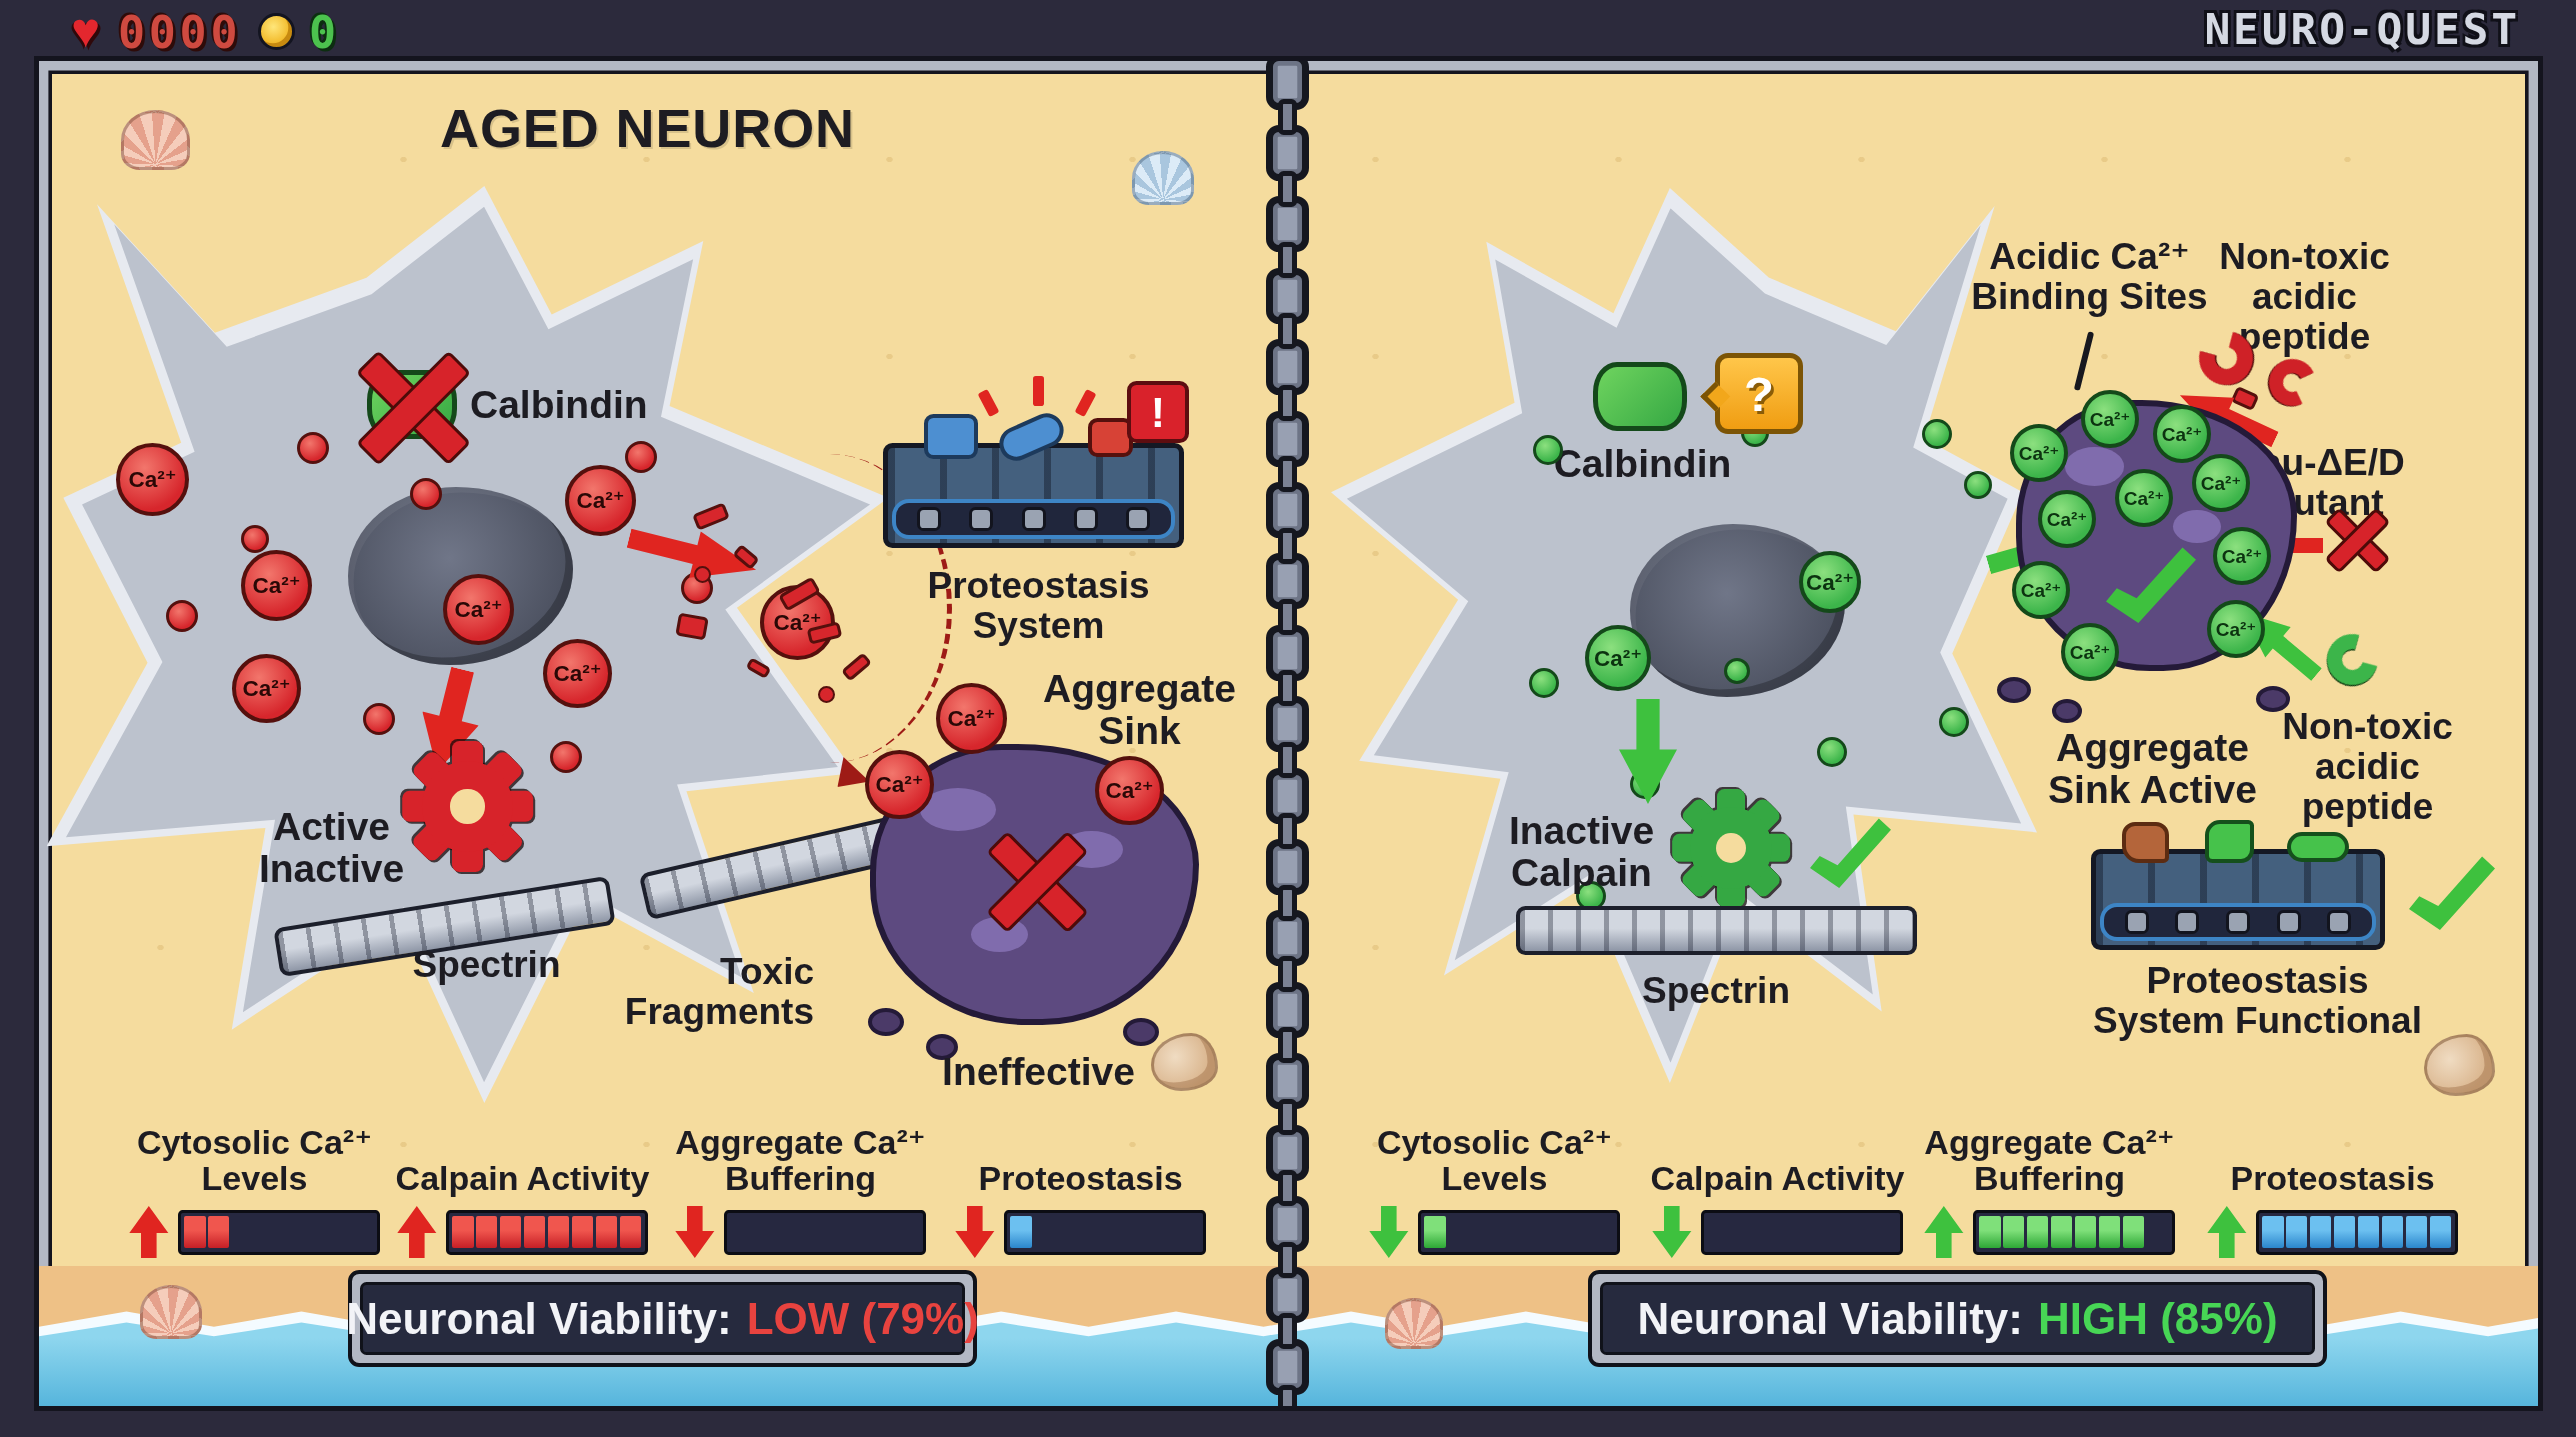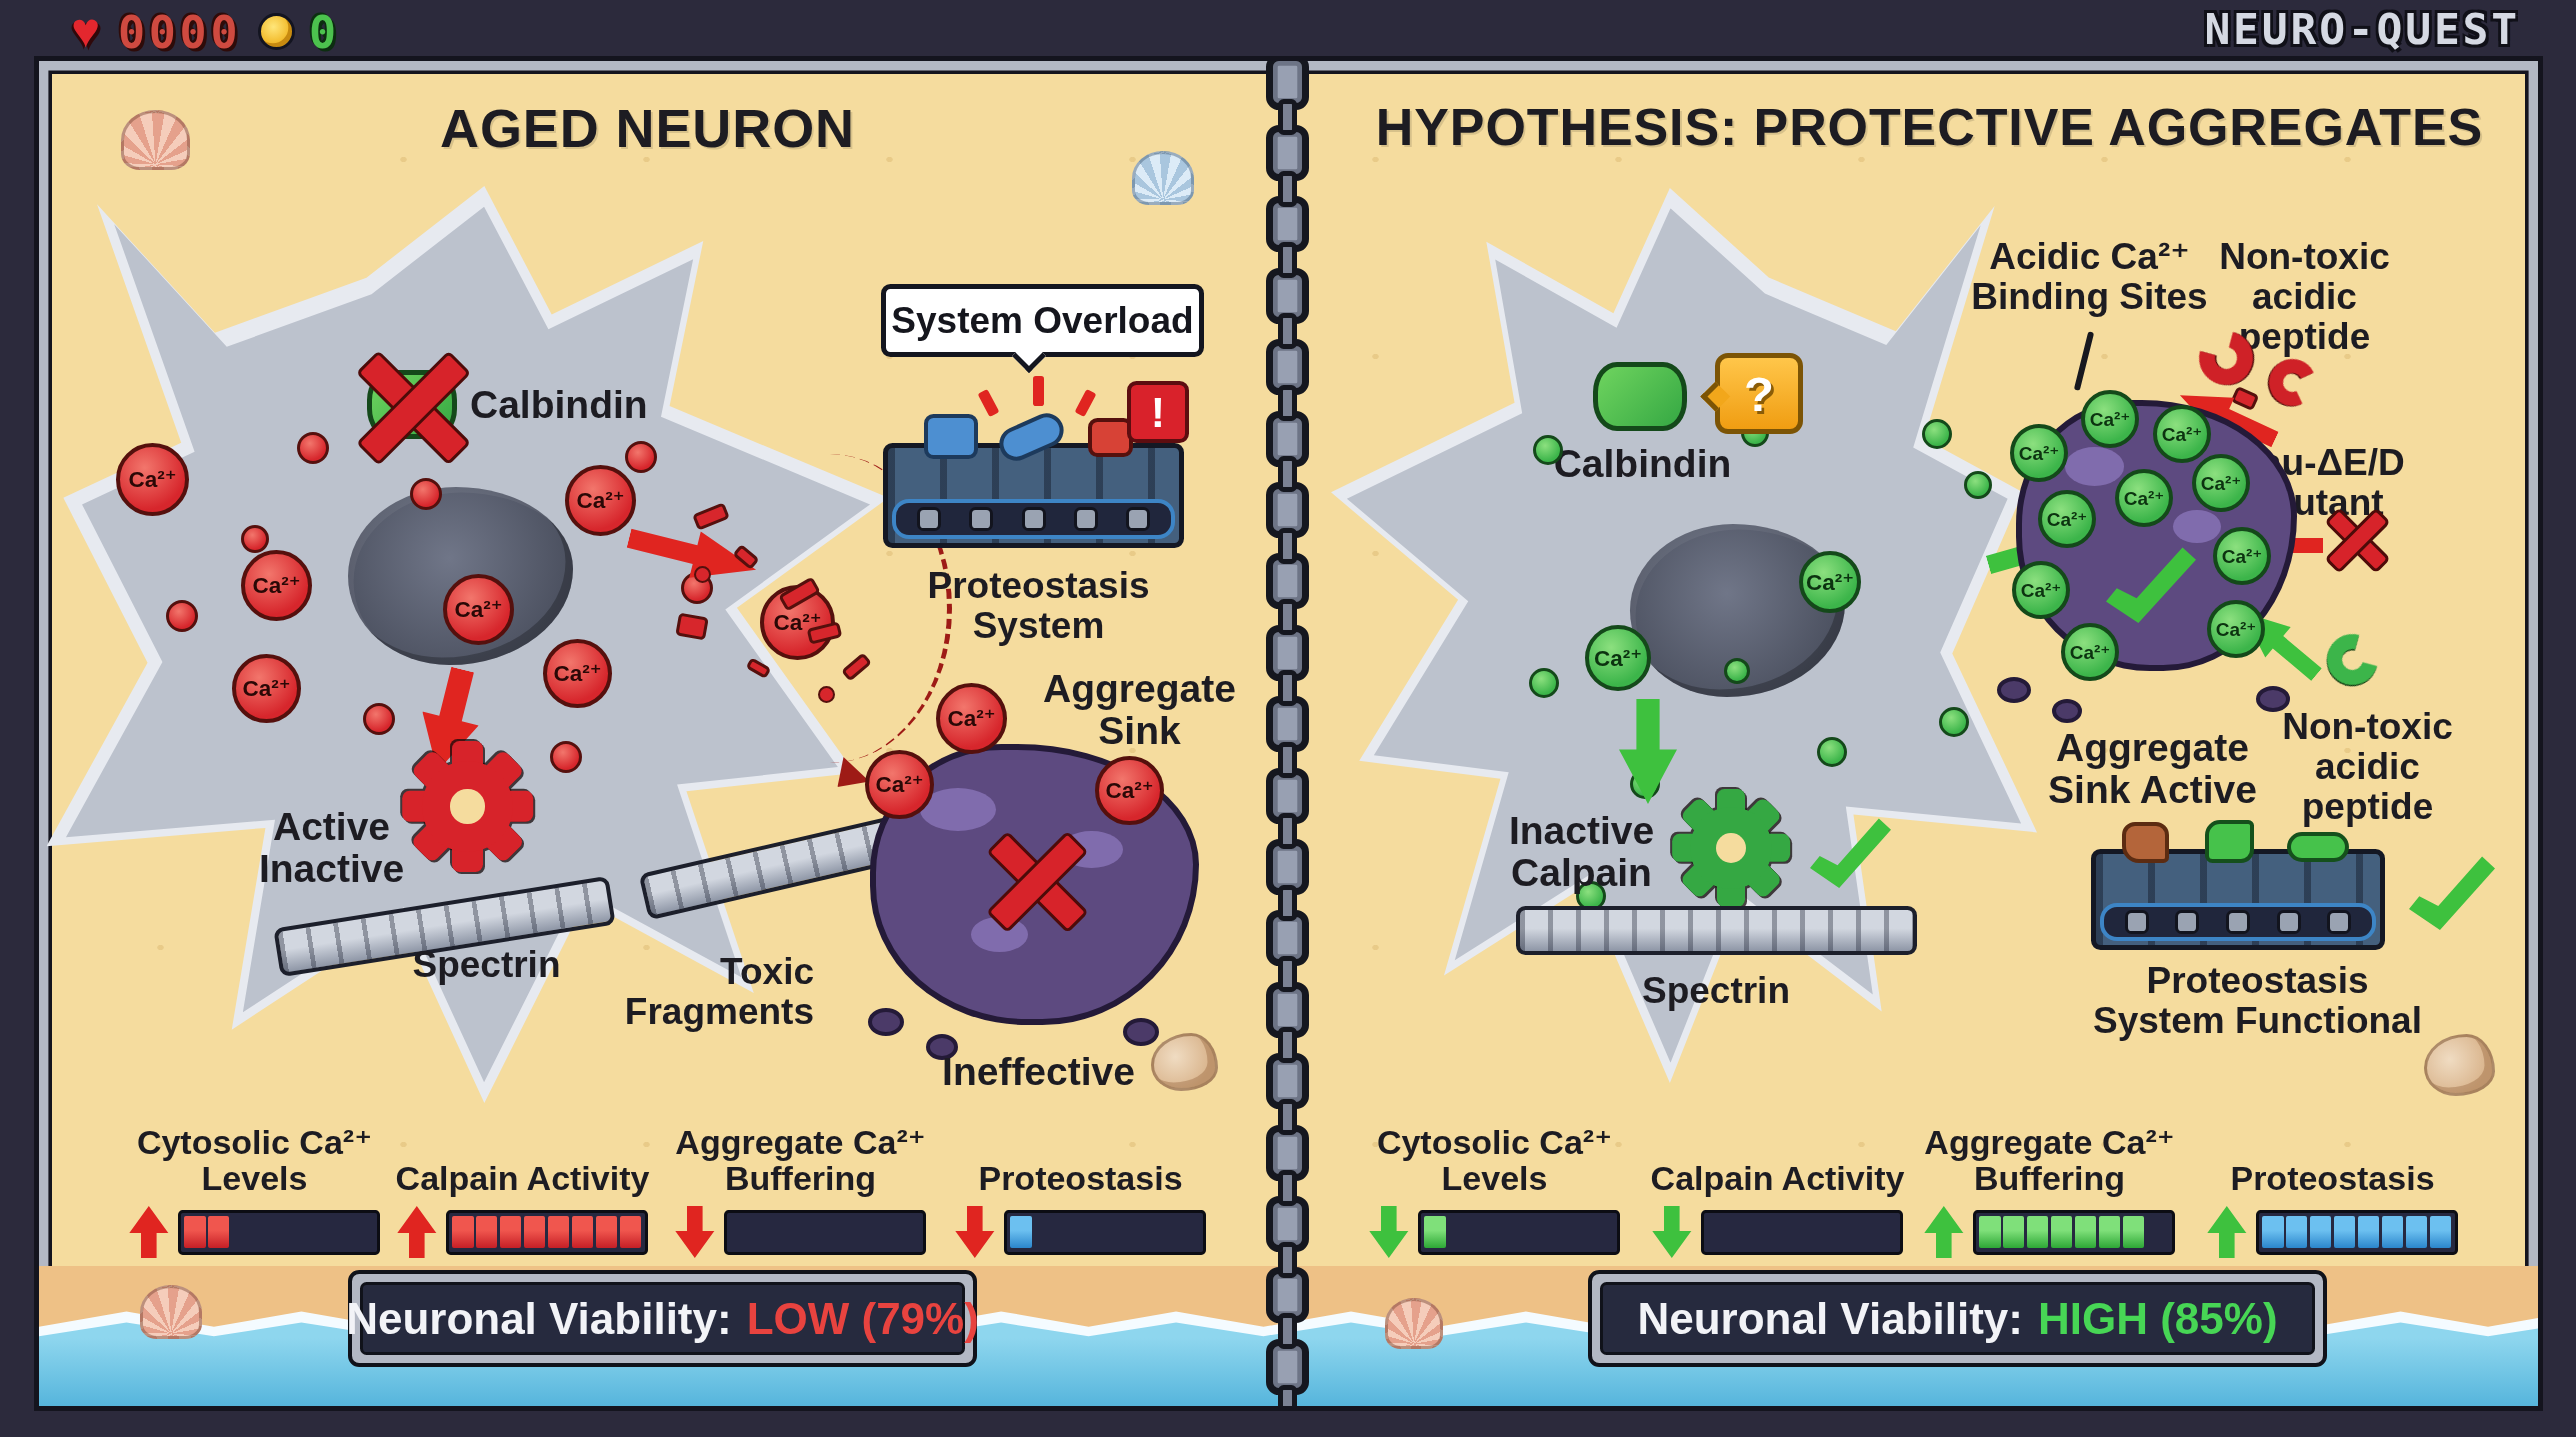--- a/index.html
+++ b/index.html
@@ -213,24 +213,20 @@
     <div class="shard" style="left:695px;top:489px;width:24px;height:14px;transform:rotate(40deg);"></div>
     <div class="shard" style="left:741px;top:524px;width:39px;height:18px;transform:rotate(-30deg);"></div>
     <div class="shard" style="left:638px;top:554px;width:30px;height:23.4px;transform:rotate(10deg);"></div>
     <div class="shard" style="left:769px;top:564px;width:33px;height:16px;transform:rotate(-14deg);"></div>
     <div class="shard" style="left:708px;top:601px;width:22.5px;height:12px;transform:rotate(30deg);"></div>
     <div class="shard" style="left:803px;top:599px;width:29px;height:14px;transform:rotate(-40deg);"></div>
     <div class="dot" style="left:655px;top:505px;width:17px;height:17px;background:#d7262c;border:2.8px solid #55100d;"></div>
     <div class="dot" style="left:779px;top:625px;width:17px;height:17px;background:#d7262c;border:2.8px solid #55100d;"></div>
     <div class="lbl" style="left:560px;top:891px;width:215px;font-size:37px;text-align:right;">Toxic Fragments</div>
 
-    <div class="bubble" style="left:842px;top:223px;width:323px;height:73px;font-size:37px;">
-      <span>System Overload</span>
-      <span class="tail"></span>
-    </div>
     <div class="spark" style="left:944px;top:329px;width:11.2px;height:26px;transform:rotate(-28deg);"></div>
     <div class="spark" style="left:994px;top:315px;width:11.2px;height:30px;"></div>
     <div class="spark" style="left:1041px;top:329px;width:11.2px;height:26px;transform:rotate(28deg);"></div>
     <div class="alert" style="left:1088px;top:320px;width:62px;height:62px;font-size:43px;">
         <span>!</span>
       </div>
     <div class="conveyor" style="left:844px;top:382px;width:301px;height:105px;">
       <div class="citem" style="left:36px;top:-34px;width:54px;height:45px;background:#4d8fd1;border:4.7px solid #1d3a5c;"></div>
       <div class="citem" style="left:110px;top:-28px;width:67px;height:34px;background:#4d8fd1;border:4.7px solid #1d3a5c;transform:rotate(-24deg);border-radius:17px;"></div>
       <div class="citem" style="left:200px;top:-30px;width:45px;height:39px;background:#d74236;border:4.7px solid #55100d;"></div>
@@ -333,21 +329,20 @@
         </div>
     </div>
 
     <div class="banner" style="left:309px;top:1209px;width:629px;height:97px;">
       <div class="in">
         <span>Neuronal Viability:</span>
         <span class="val-low">LOW (79%)</span>
       </div>
     </div>
 
-    <div class="panel-title" style="left:1310px;top:36px;width:1161px;font-size:52px;">HYPOTHESIS: PROTECTIVE AGGREGATES</div>
 
     <div class="neuron mirror" style="left:1292px;top:127px;width:706px;height:895px;">
       <div class="outer"></div>
       <div class="inner"></div>
     </div>
     <div class="nucleus" style="left:1591px;top:463px;width:215px;height:173px;"></div>
 
     <div class="calb" style="left:1554px;top:301px;width:94px;height:69px;"></div>
     <div class="qbubble" style="left:1676px;top:292px;width:88px;height:81px;font-size:49px;">
       <span>?</span>

